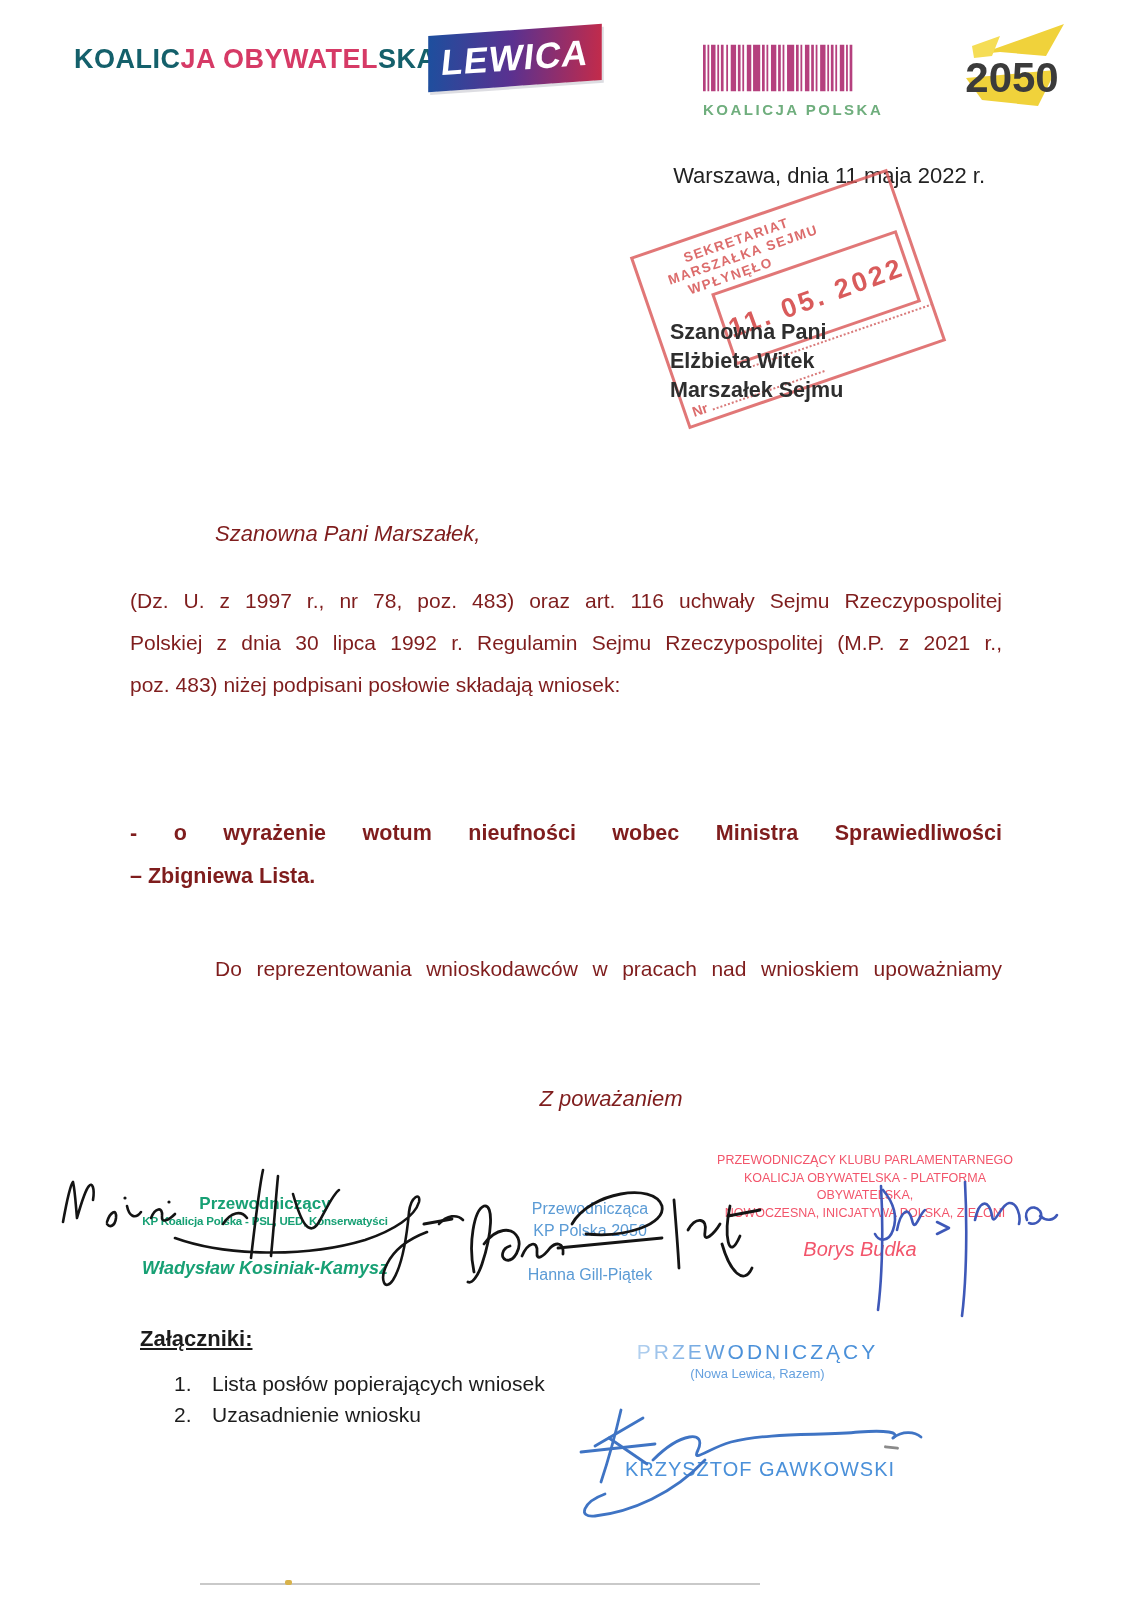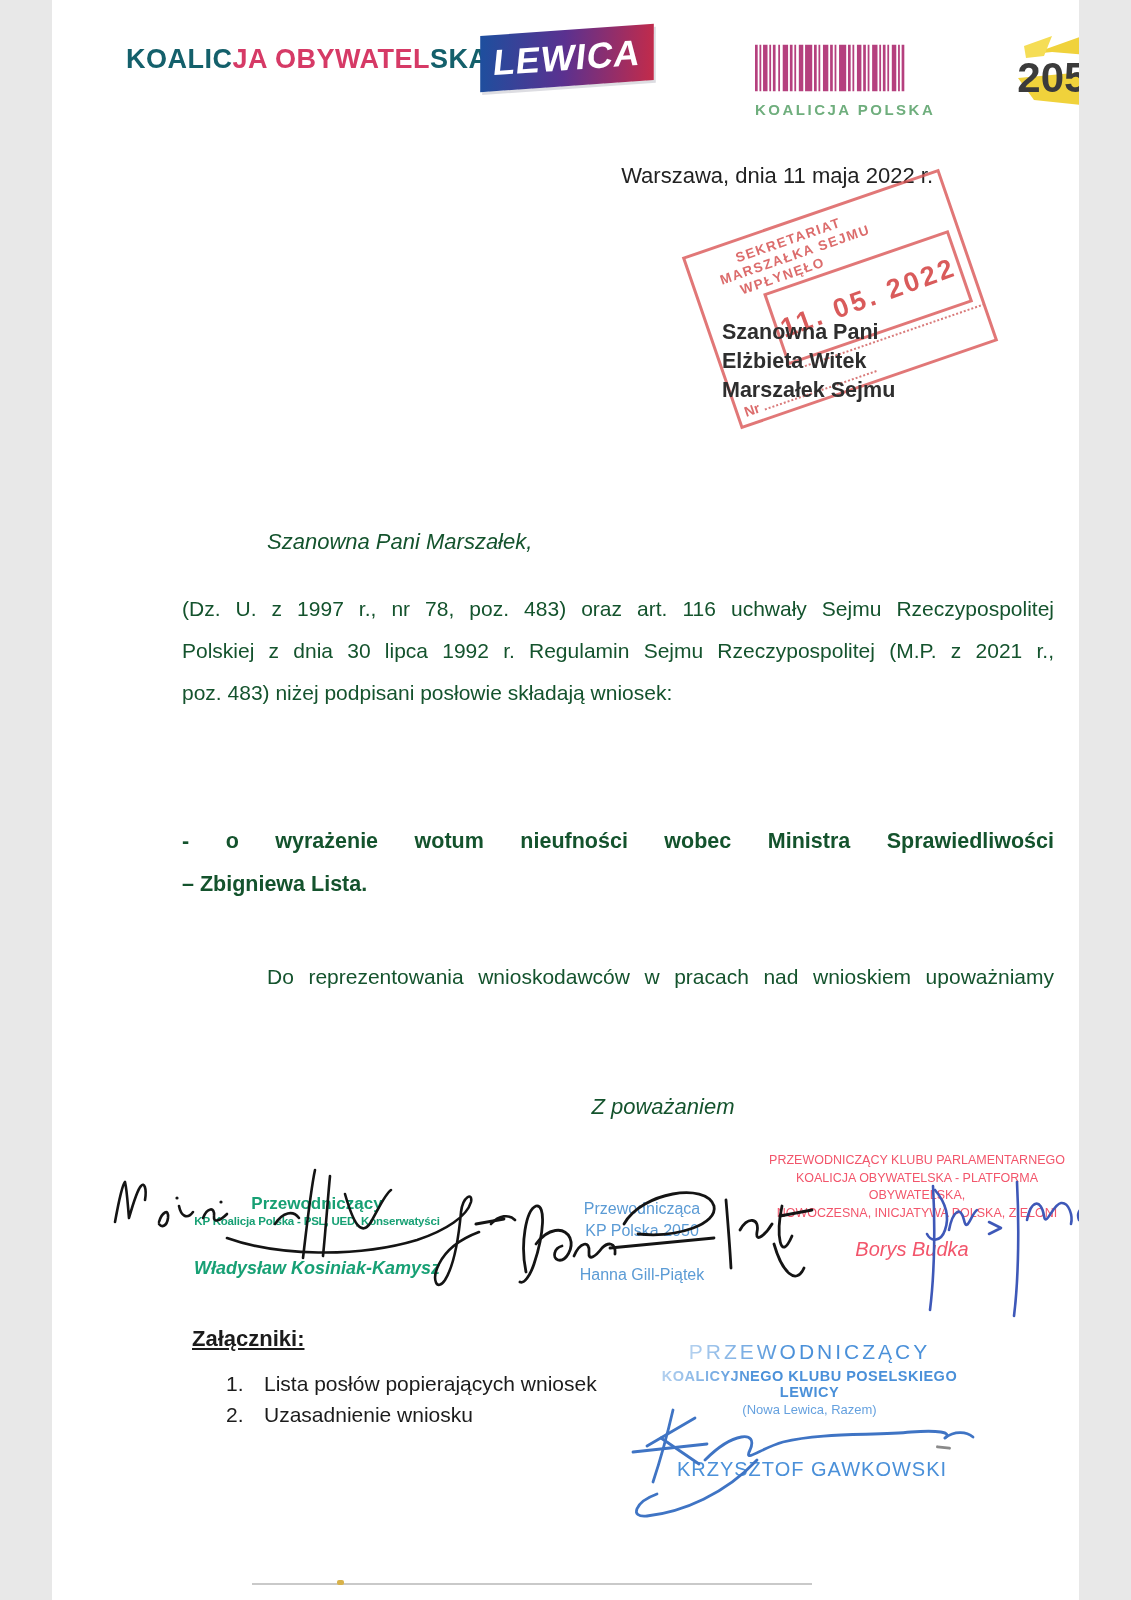--- a/index.html
+++ b/index.html
@@ -1,17 +1,17 @@
 <!DOCTYPE html>
 <html lang="pl"><head>
 <meta charset="utf-8">
 <style>
   html,body{margin:0;padding:0;background:#e8e8e8;}
   .page{
-    position:relative;width:1027px;height:1600px;margin:0 auto;
+    position:relative;width:1131px;height:1600px;margin:0 auto;
     background:#ffffff;overflow:hidden;
     font-family:"Liberation Sans", sans-serif;color:#1c1c1c;
   }
   [data-interactable]{box-sizing:border-box;}
 
   
   .ko-logo{position:absolute;left:74px;top:44px;font-size:27px;font-weight:800;letter-spacing:.5px;white-space:nowrap;}
   .ko-teal{color:#14606b;} .ko-pink{color:#d63a66;}
   .lewica-banner{
     position:absolute;left:428px;top:30px;width:174px;height:56px;
@@ -45,21 +45,21 @@
   }
   .stamp-date{font-size:27px;font-weight:700;letter-spacing:3px;color:#d95b5b;transform:rotate(-1deg);}
   .stamp-dots-1{position:absolute;left:78px;top:139px;width:190px;border-bottom:2px dotted #d97a7a;}
   .stamp-nr{position:absolute;left:6px;top:156px;font-size:14px;font-weight:700;color:#dc6c6c;display:flex;align-items:flex-end;}
   .stamp-nr .nr-dots{display:inline-block;width:118px;border-bottom:2px dotted #d97a7a;margin-left:4px;margin-bottom:3px;}
 
   
   .addressee{position:absolute;left:670px;top:318px;font-size:21.5px;font-weight:700;line-height:29px;color:#2e2e2e;z-index:2;}
 
   
-  .bodytext{position:absolute;left:130px;width:872px;font-size:21px;color:#14532d;margin-top:8px;}
+  .bodytext{position:absolute;left:130px;width:872px;font-size:21px;color:#7f1d1d;}
   .salutation{top:521px;font-style:italic;padding-left:85px;font-size:22px;}
   .jline{white-space:nowrap;text-align:justify;text-align-last:justify;line-height:42px;}
   .lline{white-space:nowrap;text-align:left;line-height:42px;}
   .p1{top:580px;}
   .p1 .first{padding-left:85px;}
   .demand{top:812px;font-weight:700;font-size:21.5px;}
   .demand .jline,.demand .lline{line-height:43px;}
   .p2{top:948px;}
   .p2 .first{padding-left:85px;}
   .closing{top:1086px;text-align:center;padding-left:90px;font-style:italic;font-size:22px;}
@@ -267,21 +267,20 @@
   <div class="attachments" data-interactable="false">
     <div class="heading" data-interactable="false">Załączniki:</div>
     <ol data-interactable="false">
       <li data-interactable="false"><span class="num" data-interactable="false">1.</span><span data-interactable="false">Lista posłów popierających wniosek</span></li>
       <li data-interactable="false"><span class="num" data-interactable="false">2.</span><span data-interactable="false">Uzasadnienie wniosku</span></li>
     </ol>
   </div>
 
   <div class="sig-bottom-txt" data-interactable="false">
     <div class="r1" data-interactable="false">PRZEWODNICZĄCY</div>
-    <div class="r2" data-interactable="false">KOALICYJNEGO KLUBU POSELSKIEGO LEWICY</div>
     <div class="r3" data-interactable="false">(Nowa Lewica, Razem)</div>
   </div>
   <div class="sig-bottom-name" data-interactable="false">KRZYSZTOF GAWKOWSKI</div>
   <svg class="sig-svg" style="left:555px;top:1388px;" width="430" height="135" viewBox="0 0 430 135" data-interactable="false">
     <g stroke="#3f74c4" stroke-width="2.8">
       <path d="M66,22 C60,48 52,76 46,94"></path>
       <path d="M40,58 L88,30"></path>
       <path d="M54,50 L92,76"></path>
       <path d="M26,64 L100,56"></path>
       <path d="M98,72 C126,44 152,42 143,62 C136,76 154,60 176,54 C216,44 268,48 304,44 C330,42 346,44 338,50"></path>

